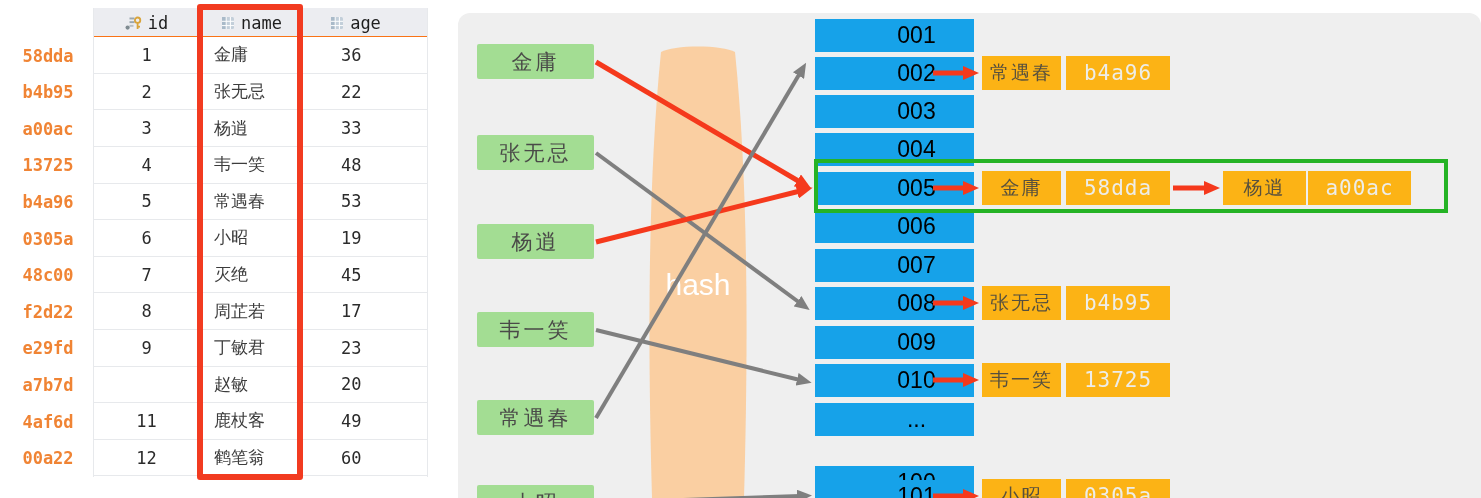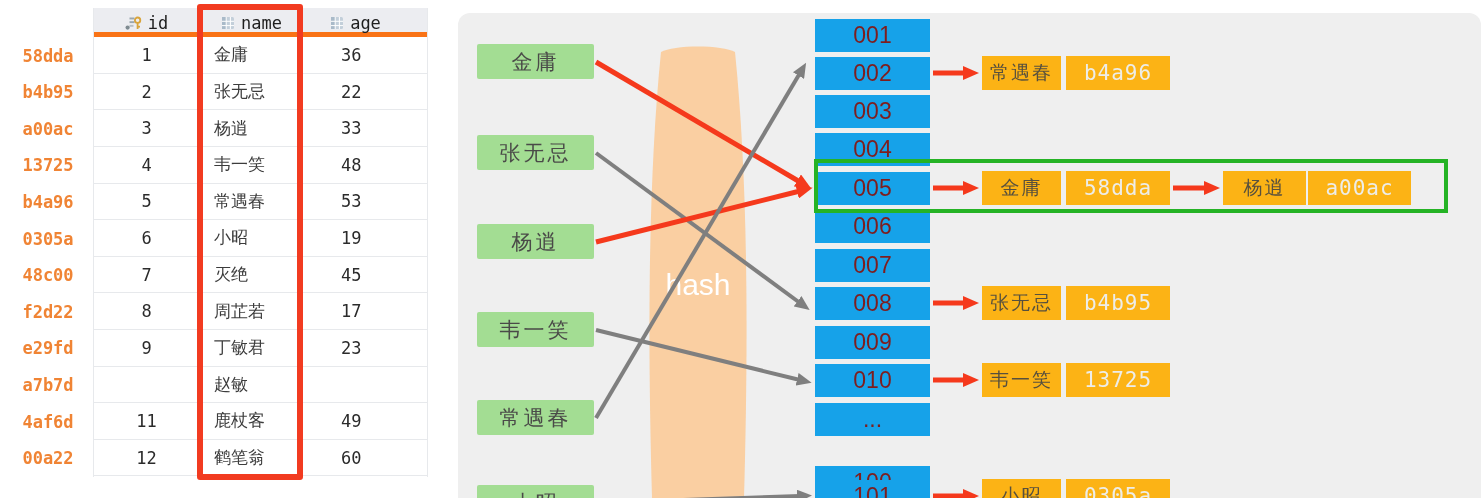--- a/index.html
+++ b/index.html
@@ -2,21 +2,21 @@
 <html><head>
 <meta charset="utf-8">
 <style>
   html,body{margin:0;padding:0;background:#fff;}
   #stage{position:relative;width:1481px;height:498px;overflow:hidden;background:#fff;
          font-family:"Liberation Sans",sans-serif;}
   
   .hash-label{position:absolute;left:6px;width:84px;text-align:center;
       font:bold 17px "DejaVu Sans Mono",monospace;color:#F08434;}
   #grid-header{position:absolute;left:93px;top:8px;width:335px;height:29px;
-      background:#ECEDF1;border-bottom:5px solid #f97316;box-sizing:border-box;text-decoration:underline;}
+      background:#ECEDF1;border-bottom:1px solid #f97316;box-sizing:border-box;text-decoration:underline;}
   .hcell{position:absolute;top:0;height:29px;display:flex;align-items:center;
       justify-content:center;gap:6px;font:17px "DejaVu Sans Mono",monospace;color:#1e1e1e;}
   .trow{position:absolute;left:93px;width:335px;box-sizing:border-box;
       border-bottom:1px solid #E7E9EC;background:#fff;}
   .tcell{position:absolute;top:0;height:100%;display:flex;align-items:center;
       font:17px "DejaVu Sans Mono",monospace;color:#2b2b2b;}
   .tcell.c-id{left:0;width:107px;justify-content:center;}
   .tcell.c-name{left:107px;width:103px;padding-left:14px;box-sizing:border-box;
       font-family:"Liberation Serif",serif;font-size:17px;color:#3c3c3c;}
   .tcell.c-age{left:210px;width:113px;padding-left:38px;box-sizing:border-box;}
@@ -26,21 +26,21 @@
   
   #diagram-bg{position:absolute;left:458px;top:13px;width:1023px;height:485px;
       background:#EFEFEF;border-radius:12px 12px 0 0;}
   #funnel-label{position:absolute;left:654px;top:268px;width:88px;text-align:center;
       font:30px "Liberation Sans",sans-serif;color:#fff;z-index:3;}
   .key-box{position:absolute;left:477px;width:117px;height:35px;background:#A3DD93;
       border-radius:2px;display:flex;align-items:center;justify-content:center;
       font-size:21px;letter-spacing:3px;color:#4a4a48;z-index:2;}
   .bucket{position:absolute;left:815px;width:115px;height:33px;background:#16A2E9;
       display:flex;align-items:center;justify-content:center;
-      font:23px "Liberation Sans",sans-serif;color:#7f1d1d;z-index:2;}
+      font:23px "Liberation Sans",sans-serif;color:#000000;z-index:2;padding-left:44px;}
   .obox{position:absolute;height:34px;background:#FCB315;display:flex;align-items:center;
       justify-content:center;z-index:2;}
   .obox.oname{font-size:19px;letter-spacing:2px;color:#57503E;}
   .obox.ohash{font:21px "DejaVu Sans Mono",monospace;letter-spacing:1px;color:#EDEDE9;}
   #row-highlight{position:absolute;left:814px;top:159px;width:634px;height:54px;
       border:4px solid #25B325;box-sizing:border-box;z-index:6;}
   #arrows,#funnel-svg{position:absolute;left:0;top:0;pointer-events:none;}
   #funnel-svg{z-index:1;} #arrows{z-index:5;}
   .hicon{flex:0 0 auto;}
 </style>
@@ -143,20 +143,21 @@
           <div class="tcell c-name">周芷若</div>
           <div class="tcell c-age">17</div>
         </div>
         <div class="trow" style="top: 330px; height: 36.6px;">
           <div class="tcell c-id">9</div>
           <div class="tcell c-name">丁敏君</div>
           <div class="tcell c-age">23</div>
         </div>
         <div class="trow" style="top: 366.6px; height: 36.6px;">
           <div class="tcell c-name">赵敏</div>
+          <div class="tcell c-age">20</div>
         </div>
         <div class="trow" style="top: 403.2px; height: 36.6px;">
           <div class="tcell c-id">11</div>
           <div class="tcell c-name">鹿杖客</div>
           <div class="tcell c-age">49</div>
         </div>
         <div class="trow" style="top: 439.8px; height: 36.6px;">
           <div class="tcell c-id">12</div>
           <div class="tcell c-name">鹤笔翁</div>
           <div class="tcell c-age">60</div>

